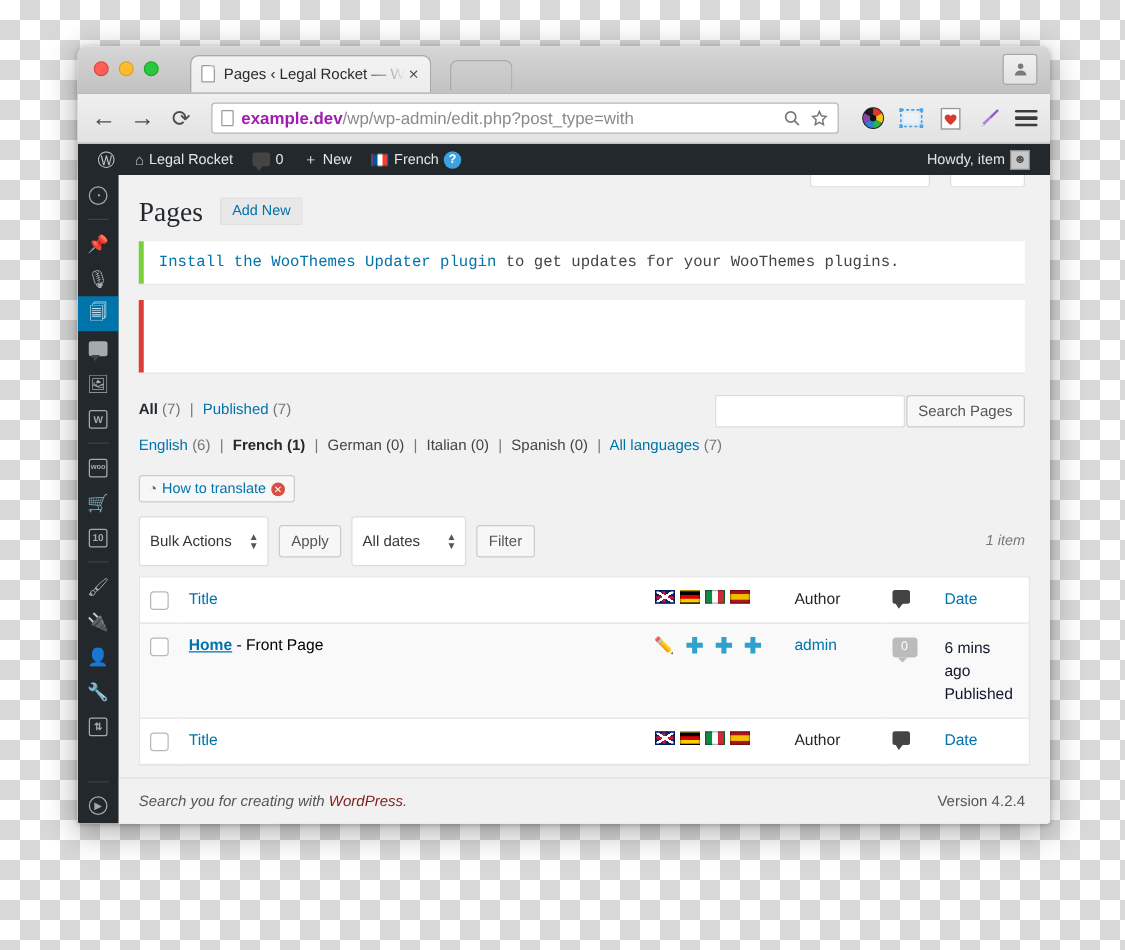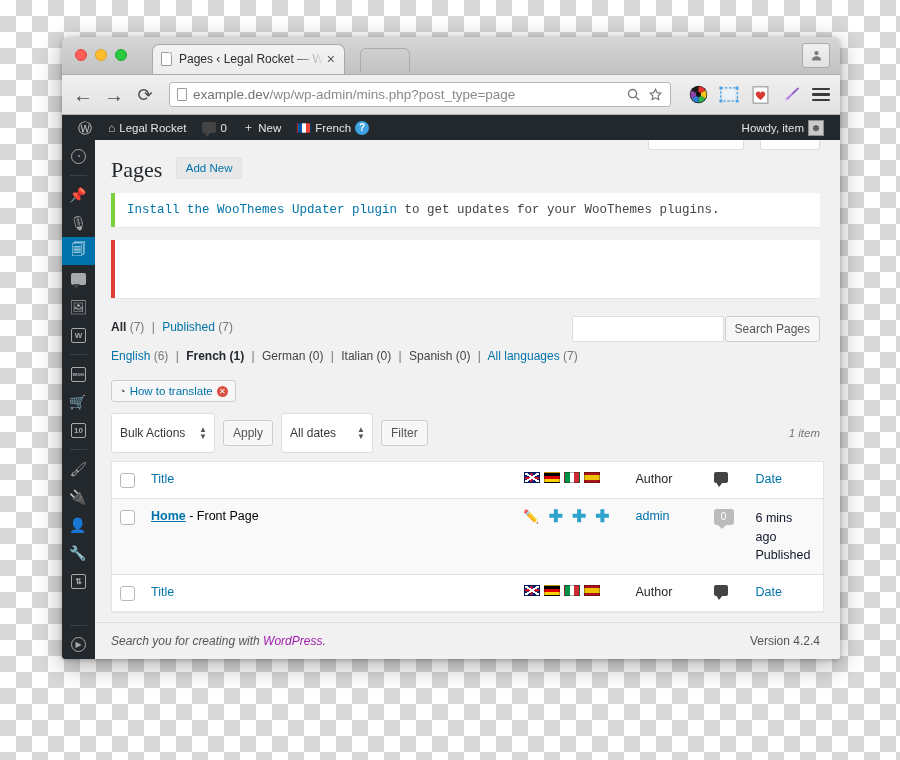--- a/index.html
+++ b/index.html
@@ -101,21 +101,21 @@
   .urlbar {
     flex: 1 1 auto; height: 25px;
     background: #fff; border: 1px solid #b6b6b6; border-radius: 3px;
     display: flex; align-items: center; padding: 0 7px; gap: 6px;
     margin: 0 4px;
   }
   .urlbar .doc-ico {
     width: 10px; height: 13px; background:#fff; border:1px solid #9b9b9b; border-radius:1px; flex:0 0 auto;
   }
   .url-text { flex: 1 1 auto; font-size: 13.5px; color: #8a8a8a; white-space: nowrap; }
-  .url-text b { color: #737373; font-weight: 400; }
+  .url-text b { color: #a21caf; font-weight: 700; }
   .url-icons { display: flex; align-items: center; gap: 7px; color: #777; }
   .tb-ext { display:flex; align-items:center; gap:11px; margin-left: 4px; }
   .ext-icon { width: 20px; height: 20px; display:flex; align-items:center; justify-content:center; }
   .hamburger { display:flex; flex-direction:column; gap:3px; width:18px; }
   .hamburger i { display:block; height:2.5px; background:#3b3b3b; border-radius:1px; }
 
   
   .wp { flex: 1 1 auto; display: flex; flex-direction: column; overflow: hidden; background:#f1f1f1; }
   .adminbar {
     height: 25px; background: #23282d; color: #eee;
@@ -251,21 +251,21 @@
   .cicon { display:inline-block; width: 14px; height: 11px; background:#444; border-radius:2px; position:relative; }
   .cicon:after { content:""; position:absolute; left:2px; bottom:-4px; border-left:3px solid transparent; border-right:4px solid transparent; border-top:5px solid #444; }
   .datecell { color:#0f172a; line-height: 1.45; }
 
   .wpfooter {
     position:absolute; left: 0; right: 0; bottom: 0;
     border-top: 1px solid #dfdfdf; background:#f1f1f1;
     padding: 11px 20px 11px 16px; display:flex; justify-content: space-between;
     font-size: 12px; color:#555; font-style: italic;
   }
-  .wpfooter a { color:#a21caf; text-decoration:none; }
+  .wpfooter a { color:#7f1d1d; text-decoration:none; }
   .wpfooter .ver { font-style: normal; }
 </style>
 </head>
 <body>
 
 <div class="window">
 
   <div class="tabstrip">
     <div class="traffic">
       <span class="dot red"></span>
@@ -285,21 +285,21 @@
       </svg>
     </div>
   </div>
 
   <div class="toolbar">
     <span class="navbtn">←</span>
     <span class="navbtn">→</span>
     <span class="navbtn reload">⟳</span>
     <div class="urlbar">
       <span class="doc-ico"></span>
-      <span class="url-text"><b>example.dev</b><span>/wp/wp-admin/mins.php?post_type=page</span></span>
+      <span class="url-text"><b>example.dev</b><span>/wp/wp-admin/edit.php?post_type=with</span></span>
       <span class="url-icons">
         <svg width="15" height="15" viewBox="0 0 24 24" fill="none" stroke="#777" stroke-width="2.2">
             <circle cx="10.5" cy="10.5" r="6.5"></circle>
             <path d="M15.5 15.5L21 21"></path>
           </svg>
         <svg width="15" height="15" viewBox="0 0 24 24" fill="none" stroke="#777" stroke-width="1.9">
             <path d="M12 3.5l2.6 5.6 6 .8-4.4 4.2 1.1 6.1-5.3-2.9-5.3 2.9 1.1-6.1L3.4 9.9l6-.8z"></path>
           </svg>
       </span>
     </div>

